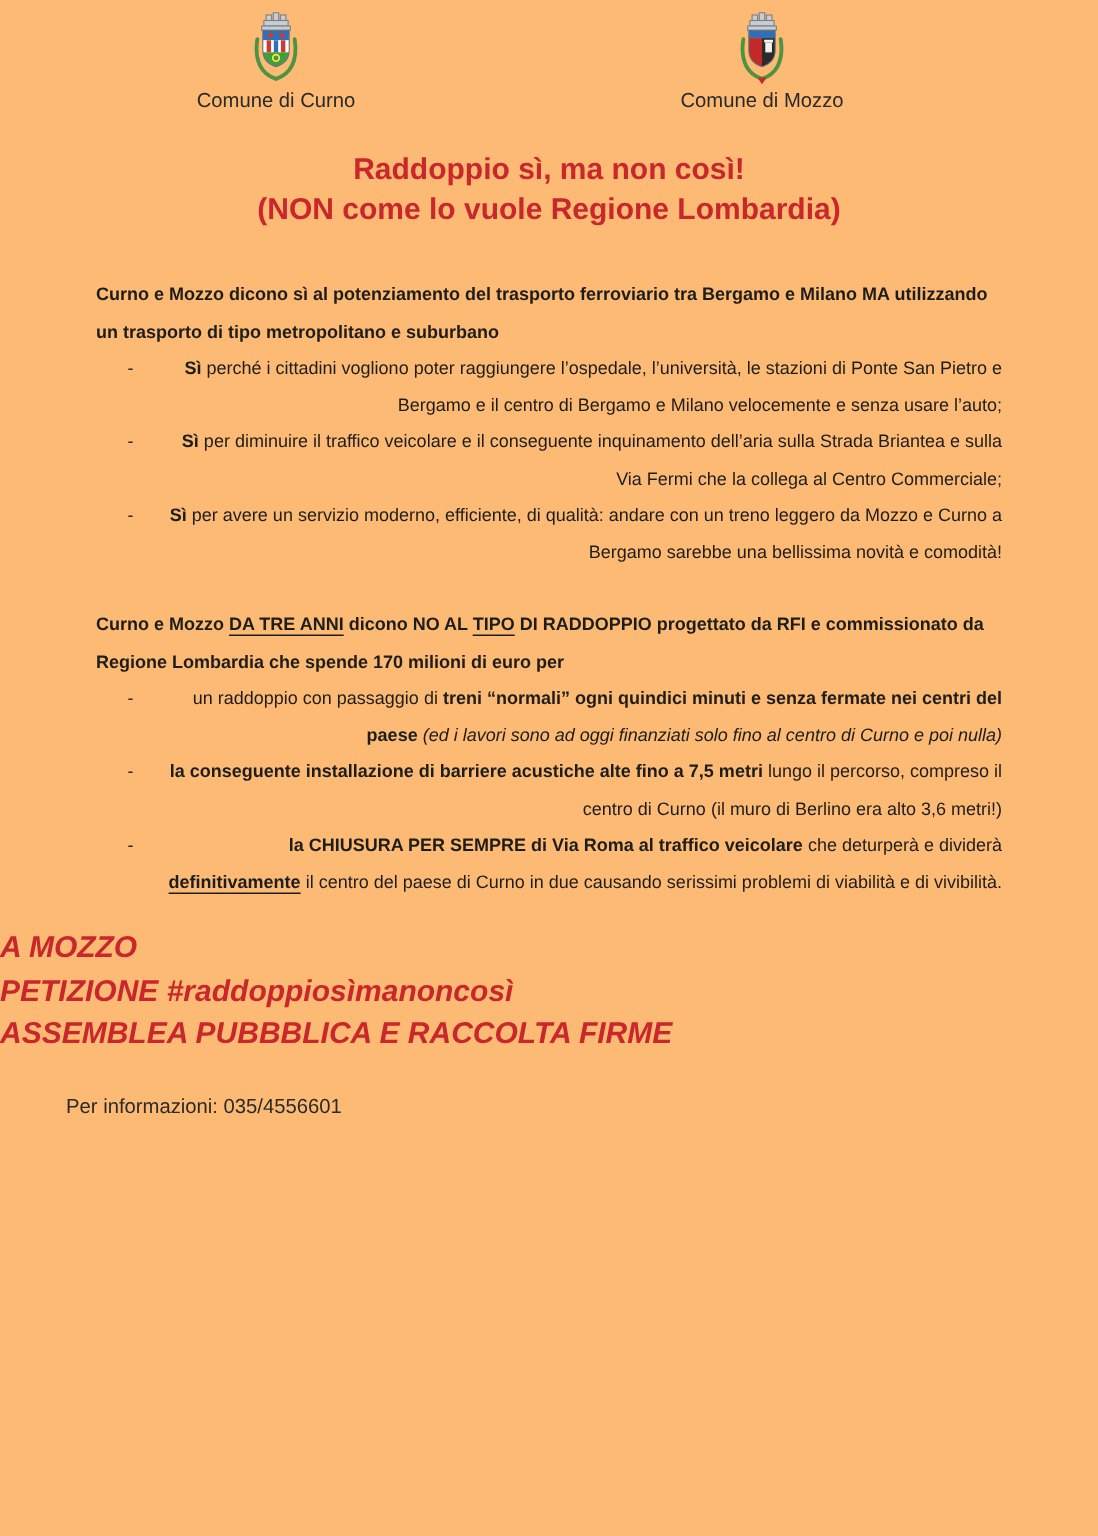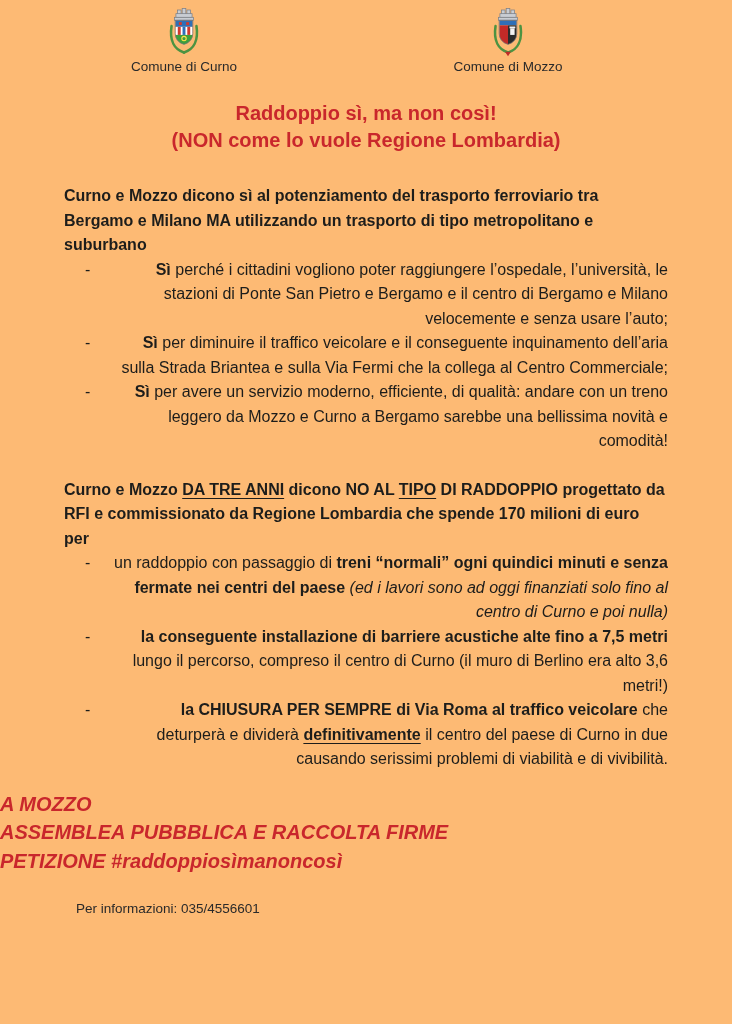--- a/index.html
+++ b/index.html
@@ -26,42 +26,42 @@
   .title {
     margin-top: 16px;
     text-align: center;
     color: var(--red);
     font-weight: 700;
     font-size: 20px;
     line-height: 27px;
   }
 
   
-  .content { padding: 0 64px; font-size: 16px; line-height: 24.5px; }
+  .content { padding: 0 64px; font-size: 12px; line-height: 24.5px; }
   .para { margin: 0; }
   .b { font-weight: 700; }
   .i { font-style: italic; }
   .u { text-decoration: underline; text-underline-offset: 3px; }
   .intro1 { margin-top: 30px; }
   .intro2 { margin-top: 24px; }
   .bullet { display: flex; }
   .bullet .marker { flex: 0 0 24px; margin-left: 21px; }
   .bullet .btext { flex: 1; text-align: right; }
 
   
   .announce {
     margin-top: 18px;
     color: var(--red);
     font-weight: 700;
     font-style: italic;
     font-size: 20px;
     line-height: 28.5px;
   }
 
-  .footer { padding: 0 76px; margin-top: 26px; font-size: 13.5px; color: #2a2a2a; }
+  .footer { padding: 0 44px; margin-top: 26px; font-size: 13.5px; color: #2a2a2a; }
 
   :root { --red: #c9272c; }
 </style>
 </head>
 <body>
 
 <div class="page">
 
   <div class="header">
     <div class="muni muni-left">
@@ -164,19 +164,19 @@
       <div class="bullet">
         <span class="marker">-</span>
         <span class="btext"><span class="b">la CHIUSURA PER SEMPRE di Via Roma al traffico veicolare</span><span> che deturperà e dividerà </span><span class="b u">definitivamente</span><span> il centro del paese di Curno in due causando serissimi problemi di viabilità e di vivibilità.</span></span>
       </div>
     </div>
 
   </div>
 
   <div class="announce">
     <div>A MOZZO</div>
+    <div>PETIZIONE #raddoppiosìmanoncosì</div>
     <div>ASSEMBLEA PUBBBLICA E RACCOLTA FIRME</div>
-    <div>PETIZIONE #raddoppiosìmanoncosì</div>
   </div>
 
   <div class="footer">Per informazioni: 035/4556601</div>
 
 </div>
 
 </body></html>

